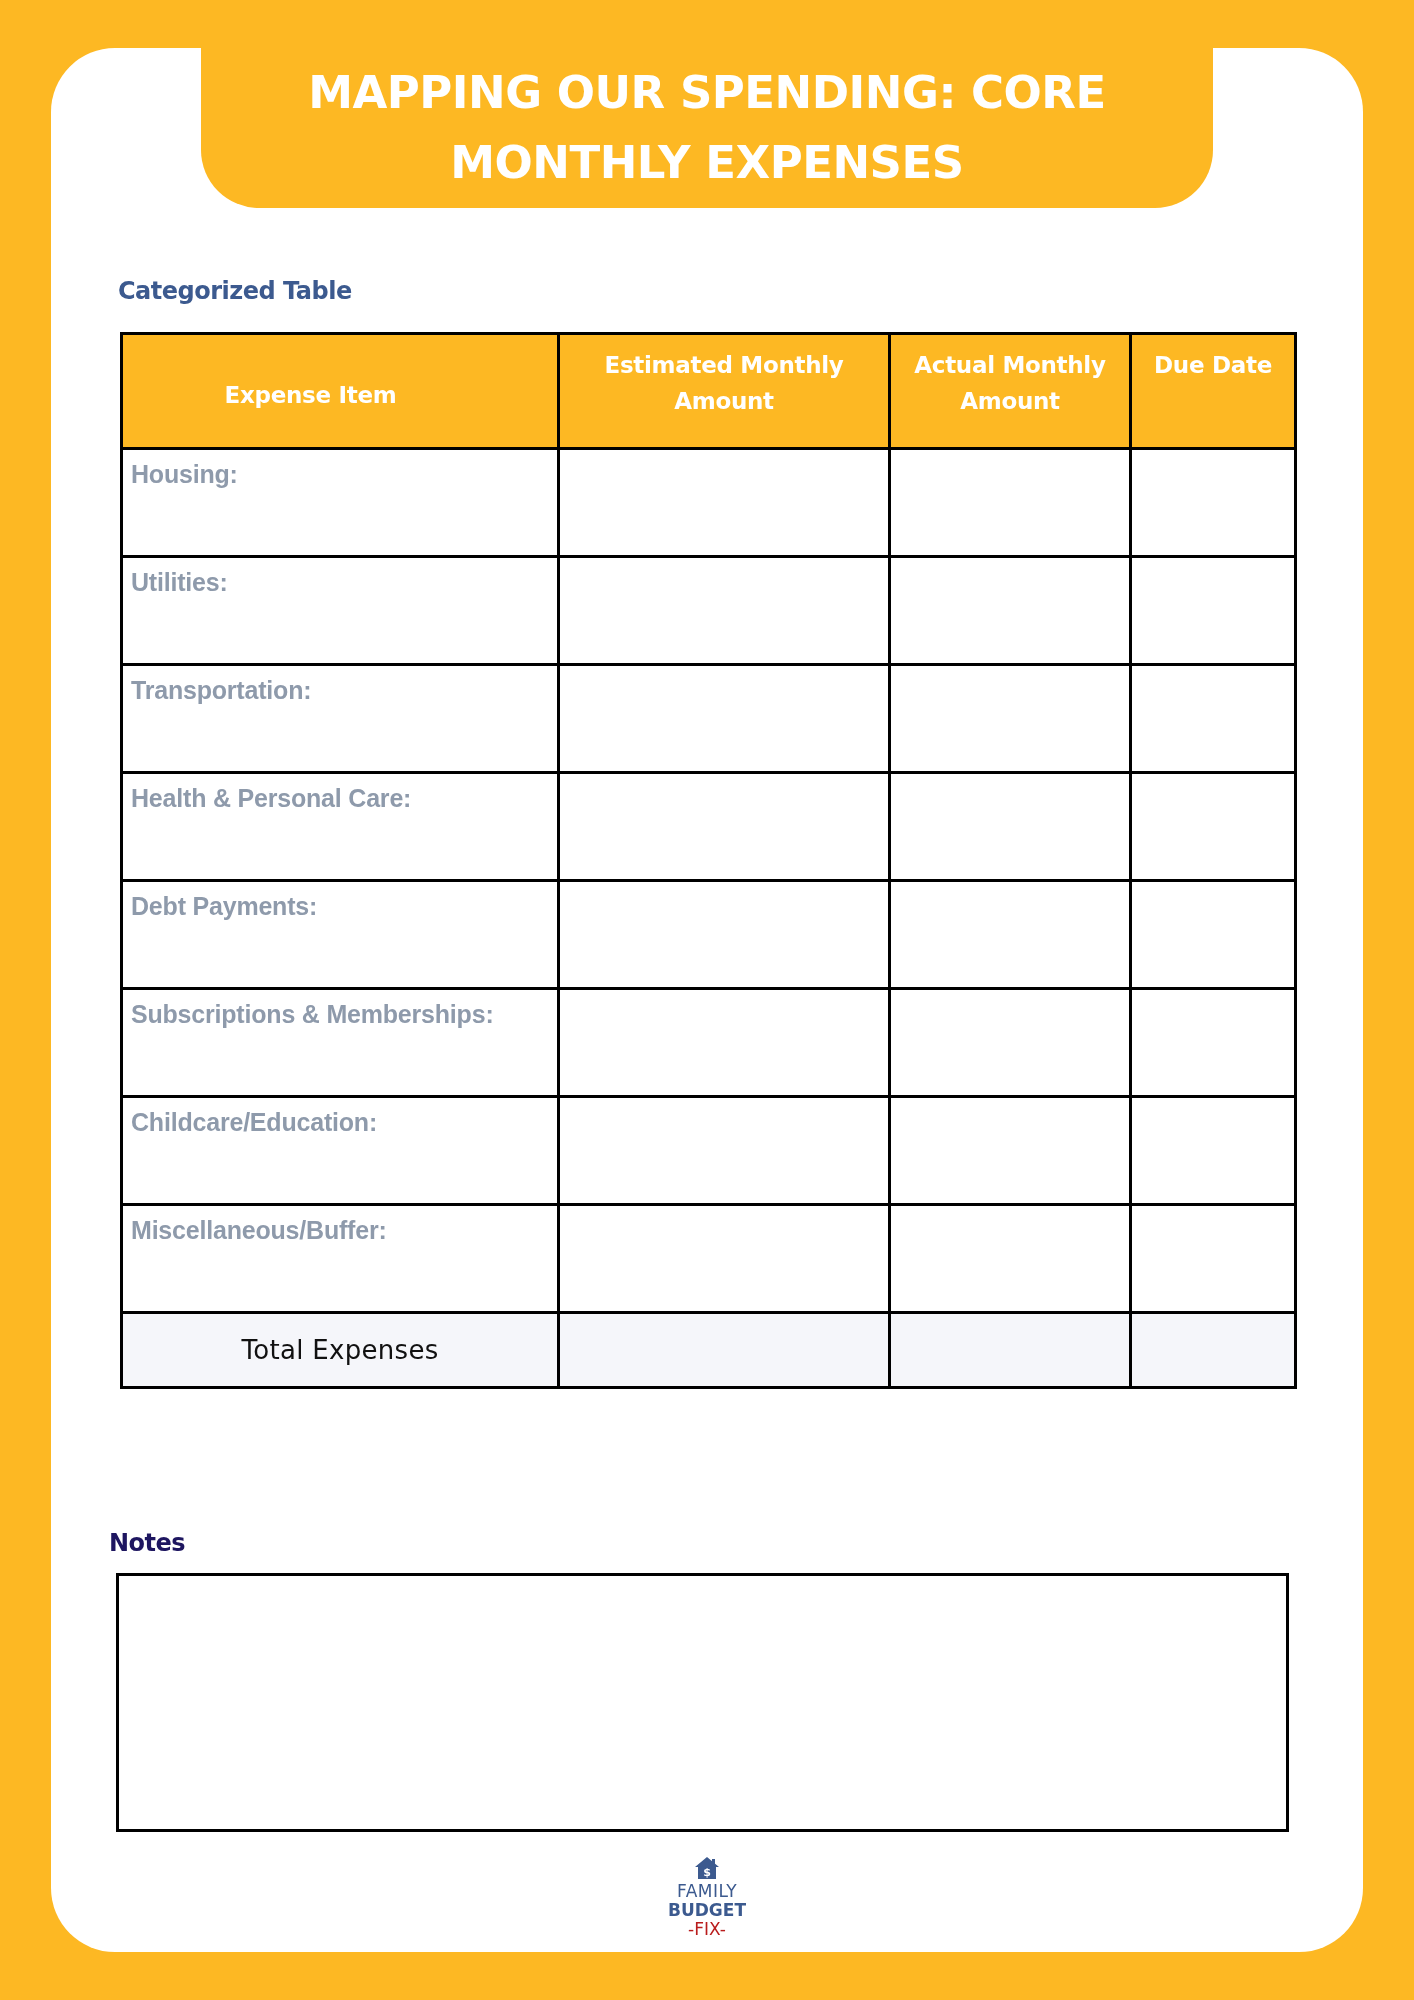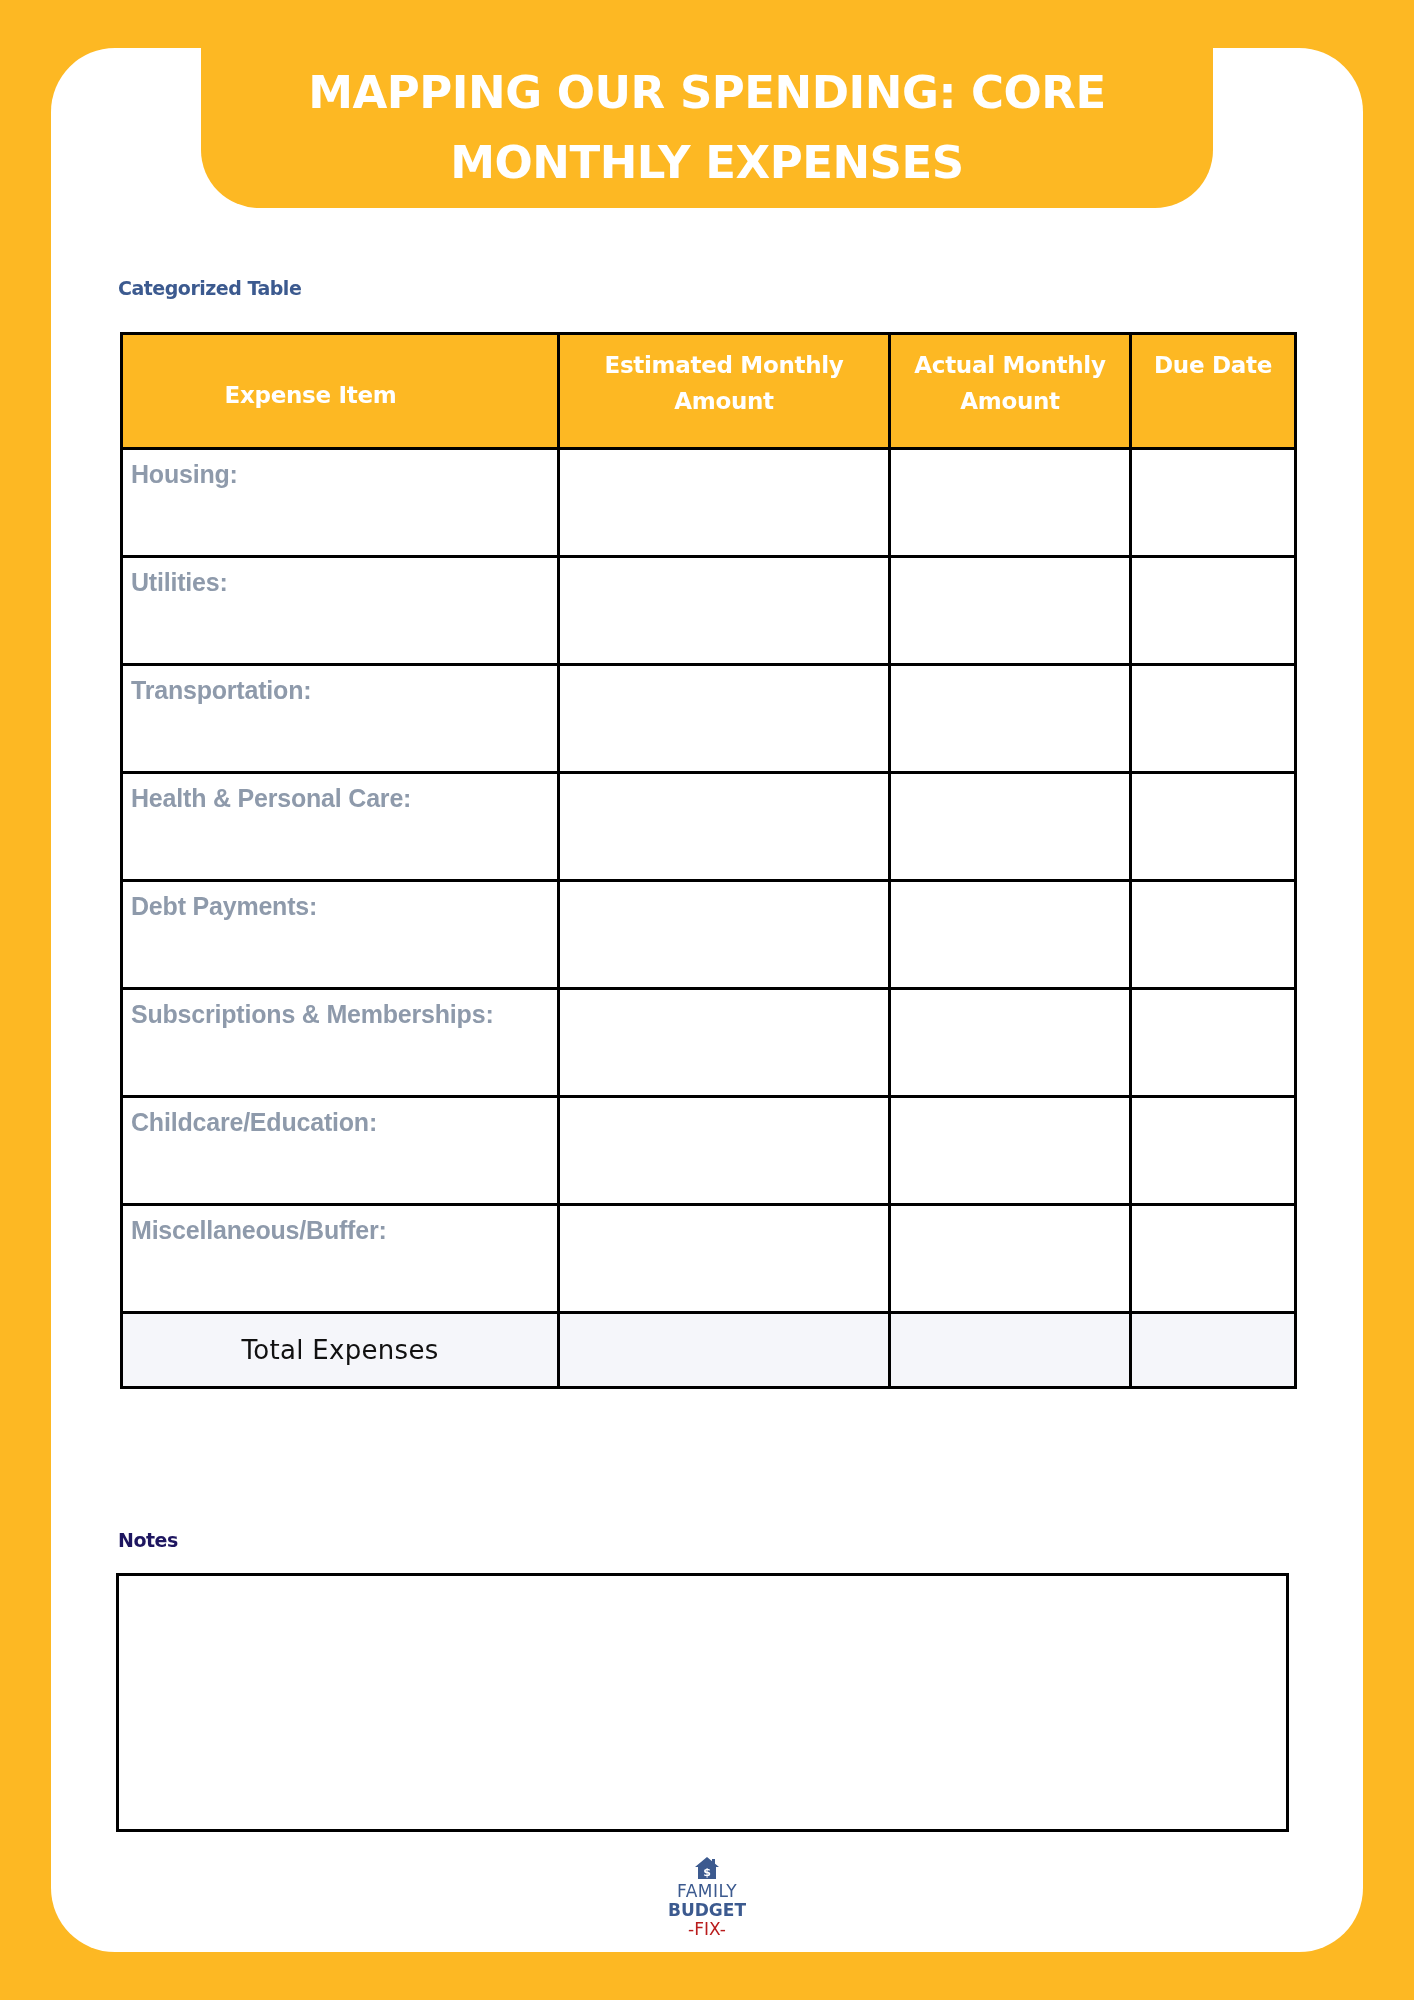--- a/index.html
+++ b/index.html
@@ -1,22 +1,22 @@
 <!DOCTYPE html>
 <html><head>
 <meta charset="utf-8">
 <style>
   html,body{margin:0;padding:0;}
   body{width:1414px;height:2000px;background:#FDB823;position:relative;overflow:hidden;font-family:"Liberation Sans",sans-serif;}
   .card{position:absolute;left:51px;top:48px;width:1312px;height:1904px;background:#fff;border-radius:64px;}
   .title-tab{position:absolute;left:201px;top:48px;width:1012px;height:160px;background:#FDB823;border-radius:0 0 58px 58px;display:flex;align-items:center;justify-content:center;text-align:center;}
   .title-tab h1{margin:0;color:#fff;font-family:"DejaVu Sans",sans-serif;font-weight:bold;font-size:45px;line-height:70px;letter-spacing:-0.5px;width:820px;}
-  .sec-head{position:absolute;font-family:"DejaVu Sans",sans-serif;font-weight:bold;font-size:19px;margin:0;}
+  .sec-head{position:absolute;font-family:"DejaVu Sans",sans-serif;font-weight:bold;font-size:24px;margin:0;}
   .sec-table{left:118px;top:277px;color:#3C5A8F;letter-spacing:-0.5px;}
-  .sec-notes{left:118px;top:1529px;color:#1E1660;letter-spacing:-0.5px;}
+  .sec-notes{left:109px;top:1529px;color:#1E1660;letter-spacing:-0.5px;}
   table{position:absolute;left:120px;top:332px;width:1174px;border-collapse:collapse;table-layout:fixed;}
   th,td{border:3px solid #000;padding:0;}
   th{background:#FDB823;color:#fff;font-family:"DejaVu Sans",sans-serif;font-weight:bold;font-size:23px;line-height:36px;height:112px;vertical-align:top;letter-spacing:-0.3px;}
   th .hwrap{display:block;padding-top:12px;}
   th.c1 .hwrap{padding-top:42px;padding-right:59px;}
   td{height:95px;vertical-align:top;}
   td.lbl{color:#8E9AAB;font-weight:bold;font-size:25px;padding:10px 0 9px 8px;height:86px;letter-spacing:-0.2px;}
   tr.total td{background:#F5F6FA;height:72px;}
   tr.total td.lbl{color:#111;font-weight:normal;font-family:"DejaVu Sans",sans-serif;font-size:26px;text-align:center;vertical-align:middle;padding:0;letter-spacing:0.3px;}
   .notes-box{position:absolute;left:116px;top:1573px;width:1167px;height:253px;border:3px solid #000;}

